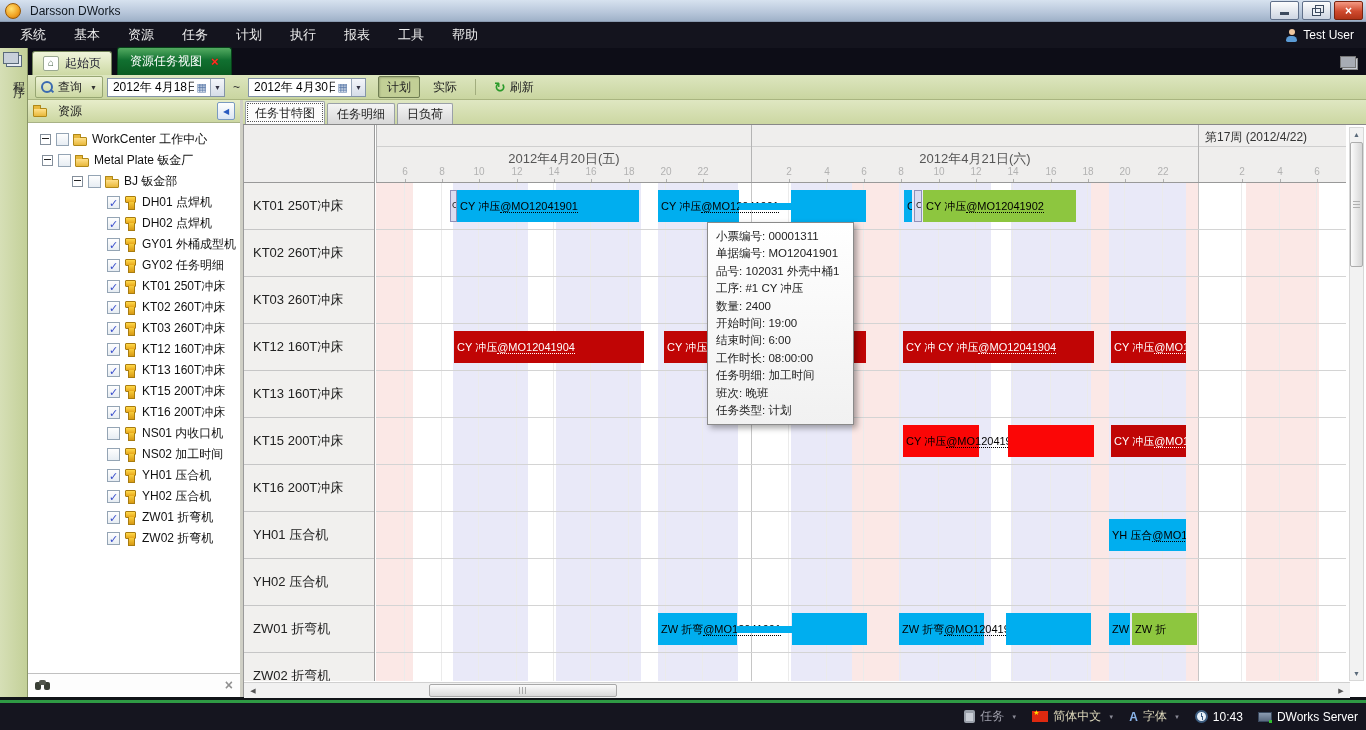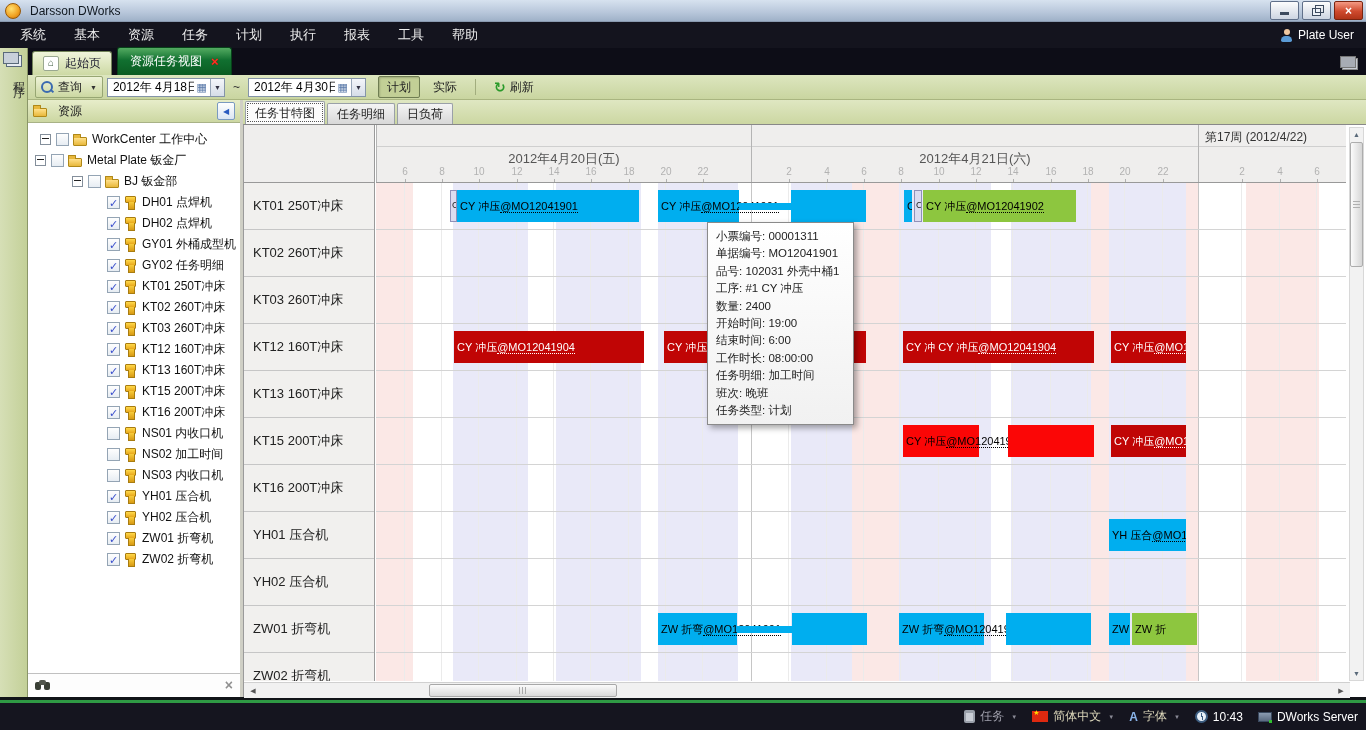--- a/index.html
+++ b/index.html
@@ -182,21 +182,21 @@
       <span class="menu-item">资源</span>
       <span class="menu-item">任务</span>
       <span class="menu-item">计划</span>
       <span class="menu-item">执行</span>
       <span class="menu-item">报表</span>
       <span class="menu-item">工具</span>
       <span class="menu-item">帮助</span>
     </span>
   <div class="mb-user">
     <span class="icon-person"></span>
-    <span>Plate User</span>
+    <span>Test User</span>
   </div>
 </div>
 
 <div class="abs side-strip">
   <div class="strip-icon"></div>
   <span class="strip-label">程序</span>
 </div>
 
 <div class="abs tabstrip">
   <div class="doc-tab home">
@@ -243,21 +243,21 @@
     <span class="lp-title">资源</span>
     <span class="lp-collapse">◀</span>
   </div>
   <div class="lp-tree" id="tree">
       <div class="tree-row" style="padding-left: 12px;">
         <span class="expand-box"></span>
         <span class="checkbox"></span>
         <span class="p-icon"></span>
         <span class="tree-label">WorkCenter 工作中心</span>
       </div>
-      <div class="tree-row" style="padding-left: 7px;">
+      <div class="tree-row" style="padding-left: 14px;">
         <span class="expand-box"></span>
         <span class="checkbox"></span>
         <span class="p-icon"></span>
         <span class="tree-label">Metal Plate 钣金厂</span>
       </div>
       <div class="tree-row" style="padding-left: 44px;">
         <span class="expand-box"></span>
         <span class="checkbox"></span>
         <span class="p-icon"></span>
         <span class="tree-label">BJ 钣金部</span>
@@ -319,25 +319,20 @@
       </div>
       <div class="tree-row" style="padding-left: 79px;">
         <span class="checkbox"></span>
         <span class="m-icon"></span>
         <span class="tree-label">NS01 内收口机</span>
       </div>
       <div class="tree-row" style="padding-left: 79px;">
         <span class="checkbox"></span>
         <span class="m-icon"></span>
         <span class="tree-label">NS02 加工时间</span>
-      </div>
-      <div class="tree-row" style="padding-left: 79px;">
-        <span class="checkbox"></span>
-        <span class="m-icon"></span>
-        <span class="tree-label">NS03 内收口机</span>
       </div>
       <div class="tree-row" style="padding-left: 79px;">
         <span class="checkbox">✓</span>
         <span class="m-icon"></span>
         <span class="tree-label">YH01 压合机</span>
       </div>
       <div class="tree-row" style="padding-left: 79px;">
         <span class="checkbox">✓</span>
         <span class="m-icon"></span>
         <span class="tree-label">YH02 压合机</span>

